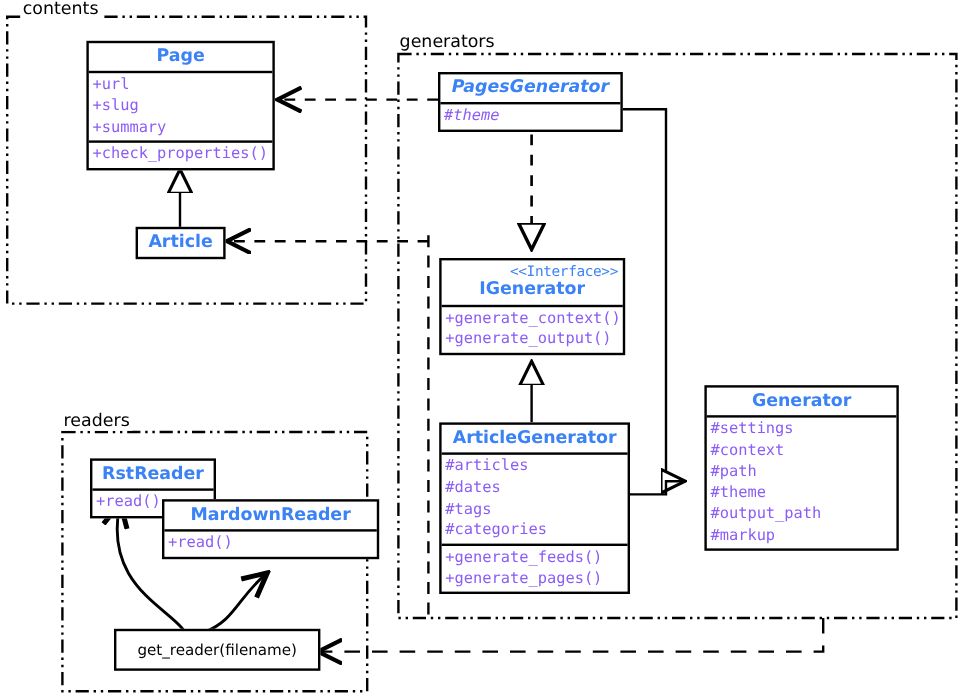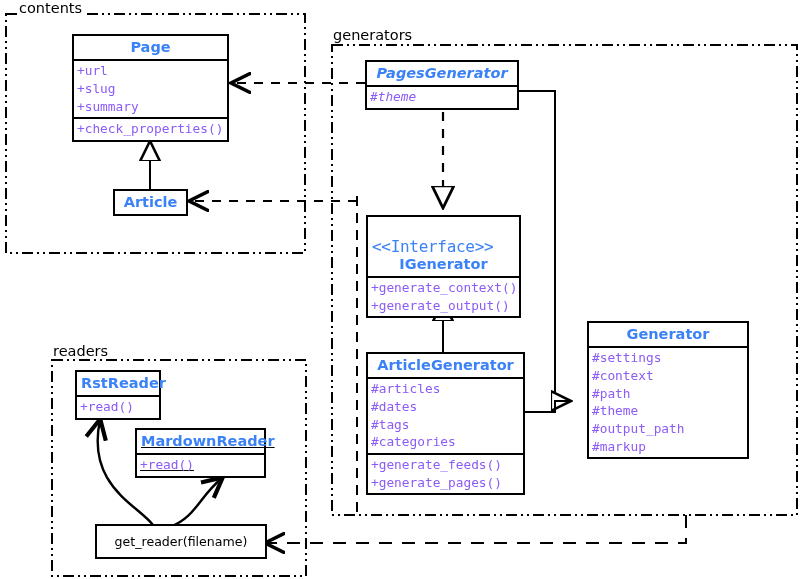--- a/index.html
+++ b/index.html
@@ -35,24 +35,23 @@
     font-size: 14.5px;
     text-align: center;
     color: #3b82f6;
     padding: 3px 4px 4px 4px;
     line-height: 1.12;
     white-space: nowrap;
   }
   .uml-stereotype {
     font-family: "DejaVu Sans Mono", monospace;
     font-weight: normal;
-    font-size: 16px;
-    text-align: left;
+    font-size: 12px;
+    text-align: right;
     letter-spacing: -0.3px;
-    margin-top: 18px;
   }
   .uml-sep {
     border-top: 2px solid #000;
   }
   .uml-compartment {
     font-family: "DejaVu Sans Mono", monospace;
     font-size: 12.8px;
     color: #8b5cf6;
     padding: 1px 2px 2px 3px;
     line-height: 1.38;
@@ -186,28 +185,28 @@
     <div class="uml-compartment uml-sep">
       <div>#settings</div>
       <div>#context</div>
       <div>#path</div>
       <div>#theme</div>
       <div>#output_path</div>
       <div>#markup</div>
     </div>
   </div>
 
-  <div class="uml-box" style="left:75px; top:370px; width:86px;">
+  <div class="uml-box" style="left:75px; top:382px; width:105px;">
     <div class="uml-title">RstReader</div>
     <div class="uml-compartment uml-sep">
       <div>+read()</div>
     </div>
   </div>
 
-  <div class="uml-box" style="left:135px; top:428px; width:131px;text-decoration:underline;">
+  <div class="uml-box" style="left:135px; top:416px; width:181px;">
     <div class="uml-title">MardownReader</div>
     <div class="uml-compartment uml-sep">
       <div>+read()</div>
     </div>
   </div>
 
   <div class="plain-box" style="left:95px; top:524px; width:172px; height:35px;">
     <span>get_reader(filename)</span>
   </div>
 

